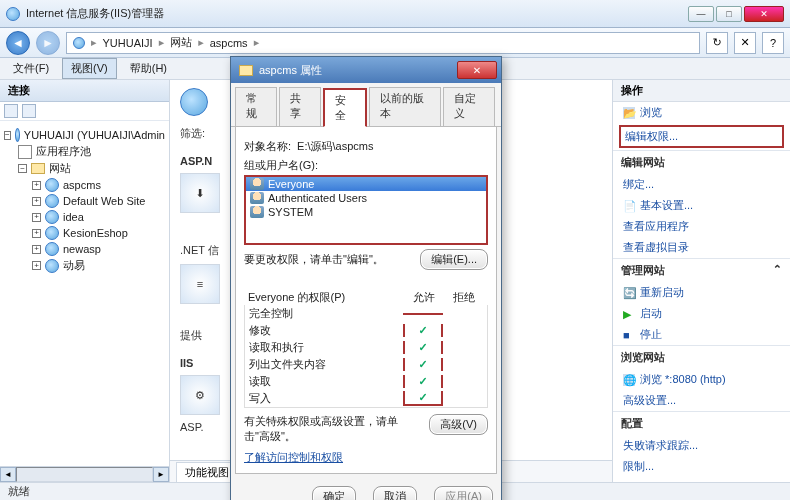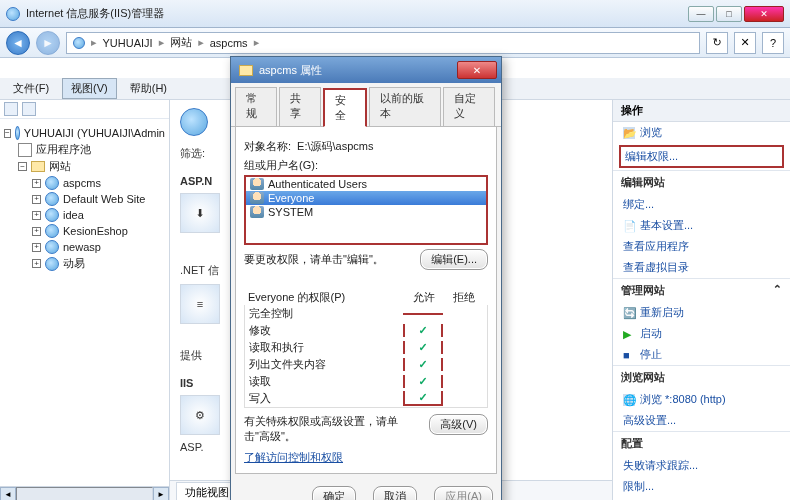--- a/index.html
+++ b/index.html
@@ -11,21 +11,21 @@
 .win-controls { display:flex; gap:2px; }
 .win-btn { width: 26px; height: 16px; border: 1px solid #8aa; background: linear-gradient(#fdfdfd,#dbe7f3); border-radius:2px; display:flex; align-items:center; justify-content:center; font-size:9px; color:#333; }
 .win-btn.close { background: linear-gradient(#f3a,#c22); color:#fff; border-color:#922; width:40px;}
 
 .navbar { height: 30px; background: linear-gradient(#f5f9fe,#e2ecf7); border-bottom:1px solid #b8c8db; display:flex; align-items:center; padding:0 6px; gap:6px;}
 .nav-arrow { width:24px; height:24px; border-radius:50%; background: radial-gradient(#7ab6ef,#3a7bc8); border:1px solid #2a6bb8; display:flex; align-items:center; justify-content:center; color:#fff; font-size:12px;}
 .breadcrumb { flex:1; height:22px; background:#fff; border:1px solid #a0b4cc; display:flex; align-items:center; padding:0 6px; gap:4px; color:#222;}
 .breadcrumb .sep { color:#888; margin:0 2px;}
 .nav-icon { width:22px; height:22px; border:1px solid #a0b4cc; background:#fff; display:flex; align-items:center; justify-content:center;}
 
-.menubar { height: 22px; background:#eef2f7; border-bottom:1px solid #cfd8e3; display:flex; align-items:center; padding:0 4px; gap:4px;margin-top:20px;}
+.menubar { height: 22px; background:#eef2f7; border-bottom:1px solid #cfd8e3; display:flex; align-items:center; padding:0 4px; gap:4px;}
 .menubar .mi { padding:2px 8px; color:#222; border:1px solid transparent;}
 .menubar .mi.active { background:#d6e5f5; border:1px solid #9ab; }
 
 .main { display:flex; height: calc(500px - 28px - 30px - 22px - 18px); }
 .left { width:170px; border-right:1px solid #cfd8e3; background:#fff; display:flex; flex-direction:column;}
 .panel-head { background: linear-gradient(#eaf1fa,#d6e3f2); border-bottom:1px solid #b8c8db; padding:3px 8px; font-weight:bold; color:#2a4; color:#000;}
 .tree { padding:6px 4px; flex:1; overflow:auto; color:#222;}
 .tree .node { display:flex; align-items:center; gap:4px; padding:1px 0; white-space:nowrap;}
 .tree .ind1 { padding-left:14px;} .tree .ind2 { padding-left:28px;}
 .tree .caret { width:9px; height:9px; border:1px solid #777; background:#fff; display:inline-flex; align-items:center; justify-content:center; font-size:8px; line-height:1; color:#333;}
@@ -114,20 +114,21 @@
 
 <div class="menubar">
   <div class="mi">文件(F)</div>
   <div class="mi active">视图(V)</div>
   <div class="mi">帮助(H)</div>
 </div>
 
 <div class="main">
 
   <div class="left">
+    <div class="panel-head">连接</div>
     <div style="padding:2px 4px; border-bottom:1px solid #e3e9f1; display:flex; gap:4px;">
       <span style="width:14px;height:14px;background:#e8f0fa;border:1px solid #a0b4cc;"></span>
       <span style="width:14px;height:14px;background:#e8f0fa;border:1px solid #a0b4cc;"></span>
     </div>
     <div class="tree">
       <div class="node">
           <span class="caret">−</span>
           <span class="icon-globe"></span>
           <span>YUHUAIJI (YUHUAIJI\Admin</span>
         </div>
@@ -283,27 +284,27 @@
     <div class="t">以前的版本</div>
     <div class="t">自定义</div>
   </div>
   <div class="dlg-body">
     <div class="row">
         <span>对象名称:</span> 
         <span>E:\源码\aspcms</span>
       </div>
     <div style="margin-top:4px">组或用户名(G):</div>
     <div class="listbox">
+      <div class="item sel">
+          <span class="user-icon"></span>
+          <span>Everyone</span>
+        </div>
       <div class="item">
           <span class="user-icon"></span>
           <span>Authenticated Users</span>
-        </div>
-      <div class="item sel">
-          <span class="user-icon"></span>
-          <span>Everyone</span>
         </div>
       <div class="item">
           <span class="user-icon"></span>
           <span>SYSTEM</span>
         </div>
     </div>
     <div class="row" style="justify-content:space-between">
       <span>要更改权限，请单击"编辑"。</span>
       <button class="btn">编辑(E)...</button>
     </div>

